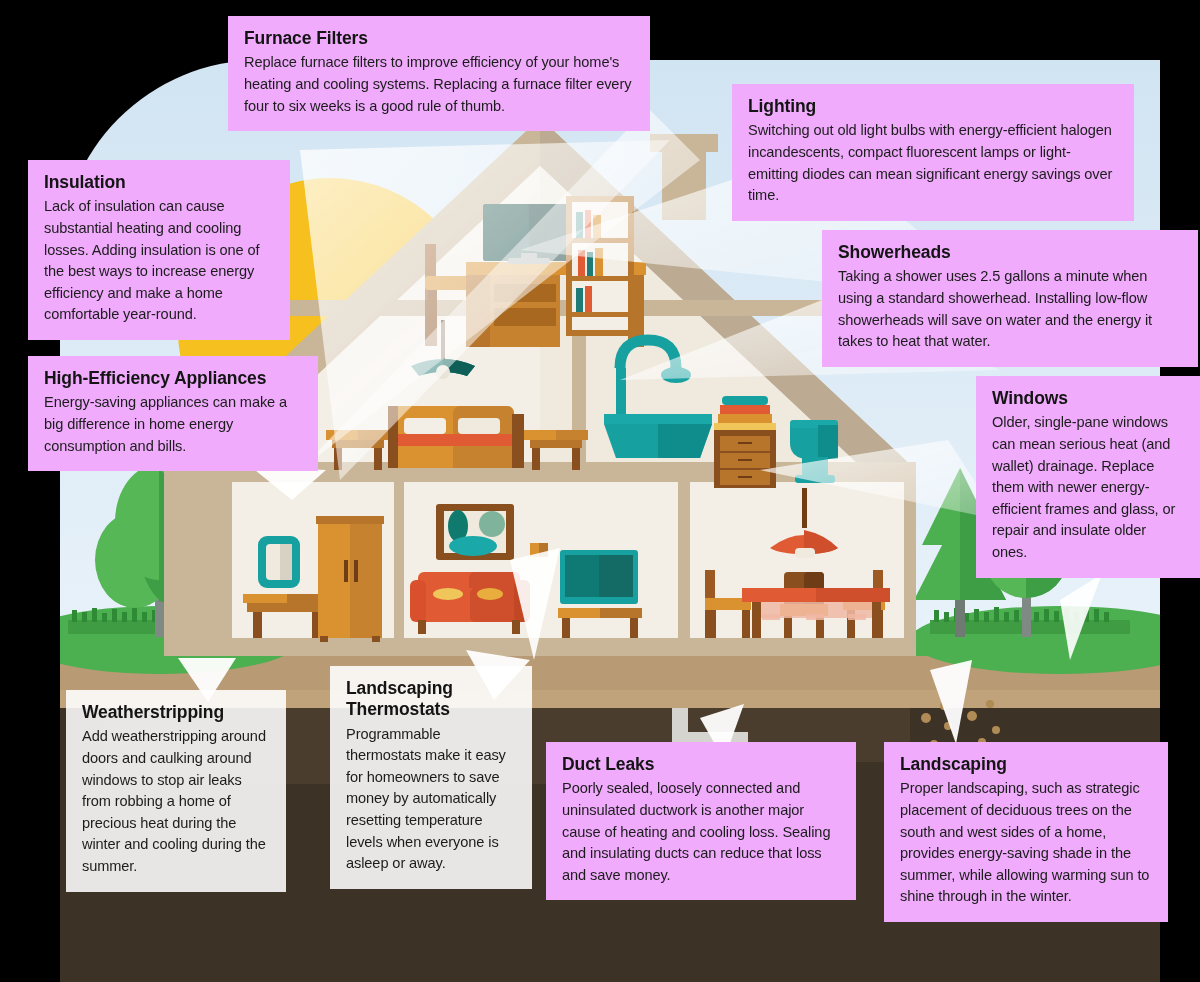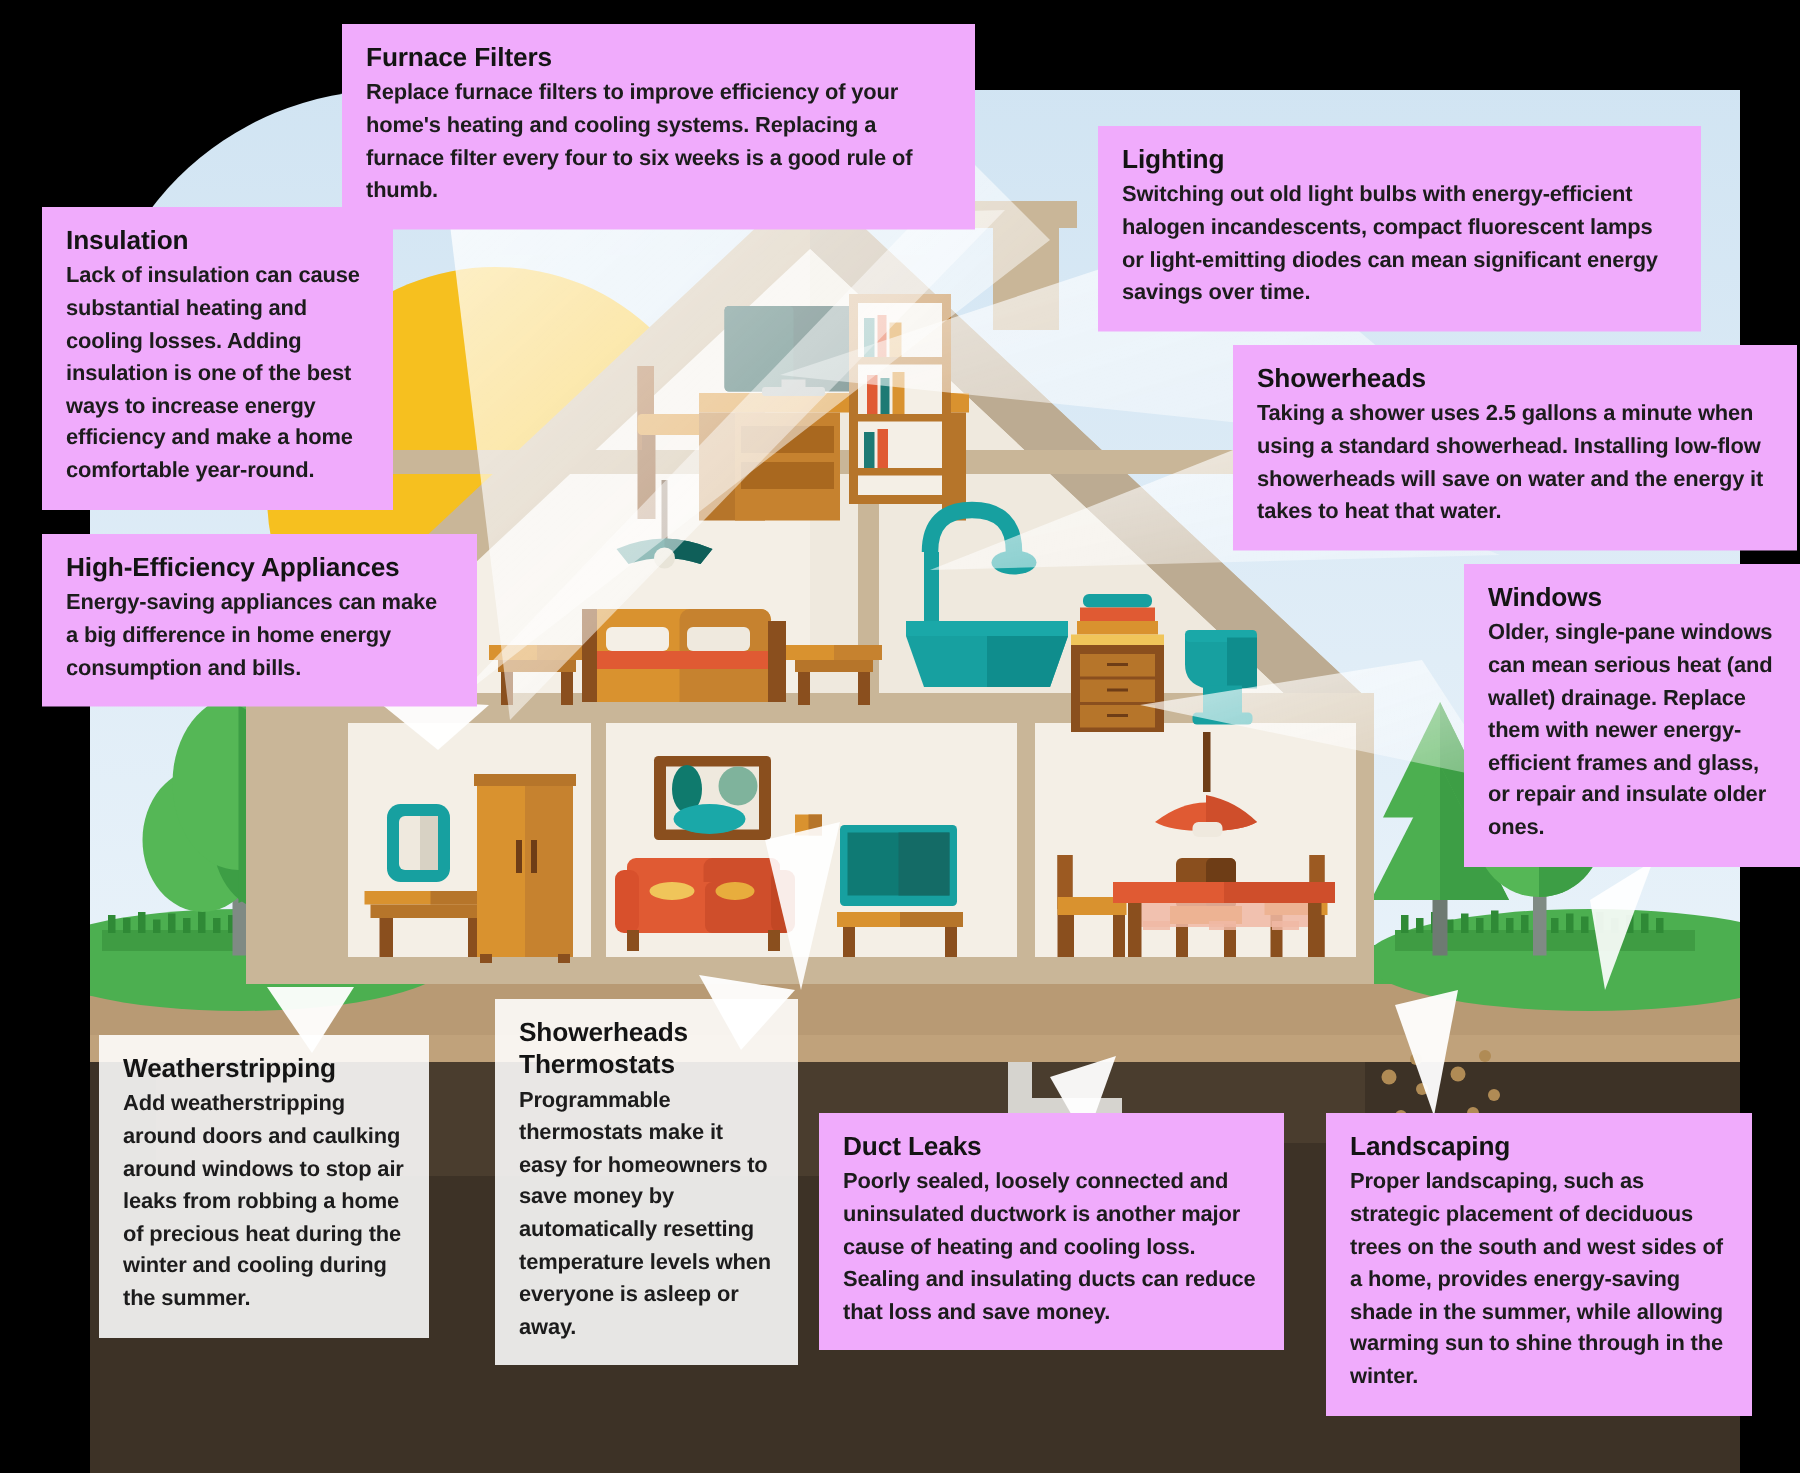--- a/index.html
+++ b/index.html
@@ -37,27 +37,26 @@
     line-height: 1.22;
     margin-bottom: 3px;
     letter-spacing: -0.1px;
     color: #141414;
   }
   .card p {
     font-size: 14.6px;
     line-height: 1.48;
     color: #1c1c1c;
     letter-spacing: -0.1px;
-    font-weight: bold;
   }
 
   
   #card-furnace-filters   { left: 228px; top: 16px;  width: 422px; }
   #card-lighting          { left: 732px; top: 84px;  width: 402px; }
-  #card-insulation        { left: 28px;  top: 138px; width: 234px; }
+  #card-insulation        { left: 28px;  top: 160px; width: 262px; }
   #card-showerheads       { left: 822px; top: 230px; width: 376px; }
   #card-appliances        { left: 28px;  top: 356px; width: 290px; }
   #card-windows           { left: 976px; top: 376px; width: 224px; }
   #card-weatherstripping  { left: 66px;  top: 690px; width: 220px; }
   #card-thermostats       { left: 330px; top: 666px; width: 202px; }
   #card-duct-leaks        { left: 546px; top: 742px; width: 310px; }
   #card-landscaping       { left: 884px; top: 742px; width: 284px; }
 </style>
 </head>
 <body>
@@ -487,21 +486,21 @@
     <h3>Windows</h3>
     <p>Older, single-pane windows can mean serious heat (and wallet) drainage. Replace them with newer energy-efficient frames and glass, or repair and insulate older ones.</p>
   </div>
 
   <div class="card translucent" id="card-weatherstripping">
     <h3>Weatherstripping</h3>
     <p>Add weatherstripping around doors and caulking around windows to stop air leaks from robbing a home of precious heat during the winter and cooling during the summer.</p>
   </div>
 
   <div class="card translucent" id="card-thermostats">
-    <h3>Showerheads Thermostats</h3>
+    <h3>Landscaping Thermostats</h3>
     <p>Programmable thermostats make it easy for homeowners to save money by automatically resetting temperature levels when everyone is asleep or away.</p>
   </div>
 
   <div class="card" id="card-duct-leaks">
     <h3>Duct Leaks</h3>
     <p>Poorly sealed, loosely connected and uninsulated ductwork is another major cause of heating and cooling loss. Sealing and insulating ducts can reduce that loss and save money.</p>
   </div>
 
   <div class="card" id="card-landscaping">
     <h3>Landscaping</h3>

